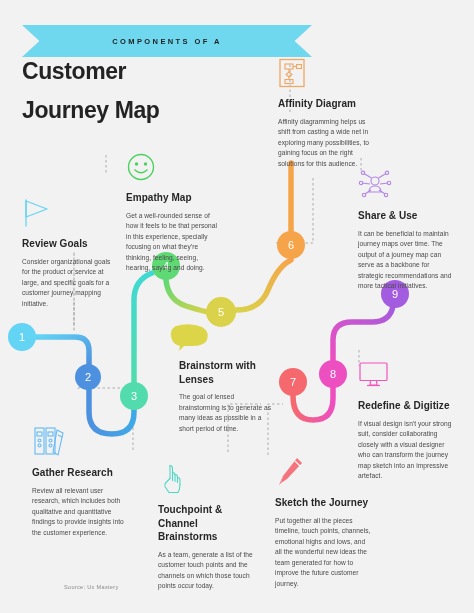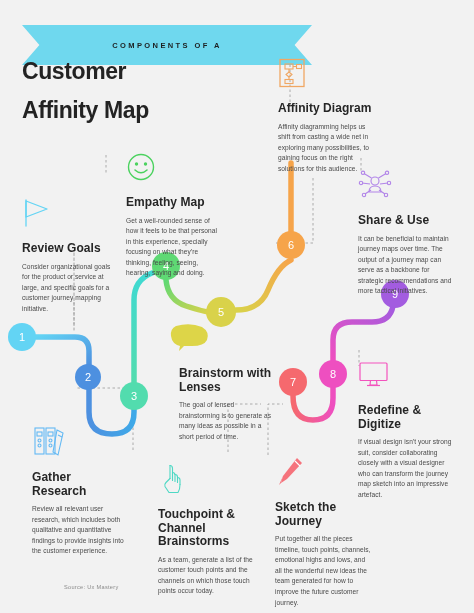--- a/index.html
+++ b/index.html
@@ -8,21 +8,21 @@
     background:#f2f2f2;
     font-family:"Liberation Sans","DejaVu Sans",sans-serif;
     color:#3b3b3b;
     overflow:hidden;
     position:relative;
   }
   #root{position:relative;width:474px;height:613px;}
 
   
   .banner{
-    position:absolute;left:22px;top:25px;width:290px;height:40px;
+    position:absolute;left:22px;top:25px;width:290px;height:32px;
     background:#6fd8ee;
     clip-path:polygon(0 0,100% 0,94% 50%,100% 100%,0 100%,6% 50%);
     display:flex;align-items:center;justify-content:center;
   }
   .banner span{
     font-size:7.5px;letter-spacing:2.4px;font-weight:700;color:#1d2021;
   }
   .title{
     position:absolute;left:22px;top:52px;width:330px;
     font-size:23px;line-height:39px;font-weight:700;color:#232323;
@@ -35,21 +35,21 @@
   
   .node{
     position:absolute;border-radius:50%;
     display:flex;align-items:center;justify-content:center;
     color:#fff;font-size:11px;font-weight:400;
   }
 
   
   .block{position:absolute;}
   .block h3{
-    margin:12px 0 6px 0;font-size:12px;font-weight:600;color:#262626;
+    margin:4px 0 6px 0;font-size:10px;font-weight:600;color:#262626;
     line-height:13.5px;letter-spacing:0.05px;
   }
   .block p{
     margin:0;font-size:6.6px;line-height:10.6px;color:#4a4a4a;
     letter-spacing:0.05px;
   }
   .ico{margin-bottom:7px;height:34px;display:block;}
 
   .footer{
     position:absolute;left:64px;top:584px;
@@ -61,21 +61,21 @@
 </head>
 <body>
 
 <div id="root">
 
   <div class="banner">
     <span>COMPONENTS OF A</span>
   </div>
   <div class="title">
     <div>Customer</div>
-    <div>Affinity Map</div>
+    <div>Journey Map</div>
   </div>
 
   <svg id="paths" viewBox="0 0 474 613">
     <defs>
       <linearGradient id="g12" x1="0" y1="0" x2="1" y2="1">
         <stop offset="0%" stop-color="#63d4f4"></stop>
           <stop offset="100%" stop-color="#4d90e0"></stop>
       </linearGradient>
       <linearGradient id="g23" x1="0" y1="0" x2="1" y2="0">
         <stop offset="0%" stop-color="#4d90e0"></stop>

